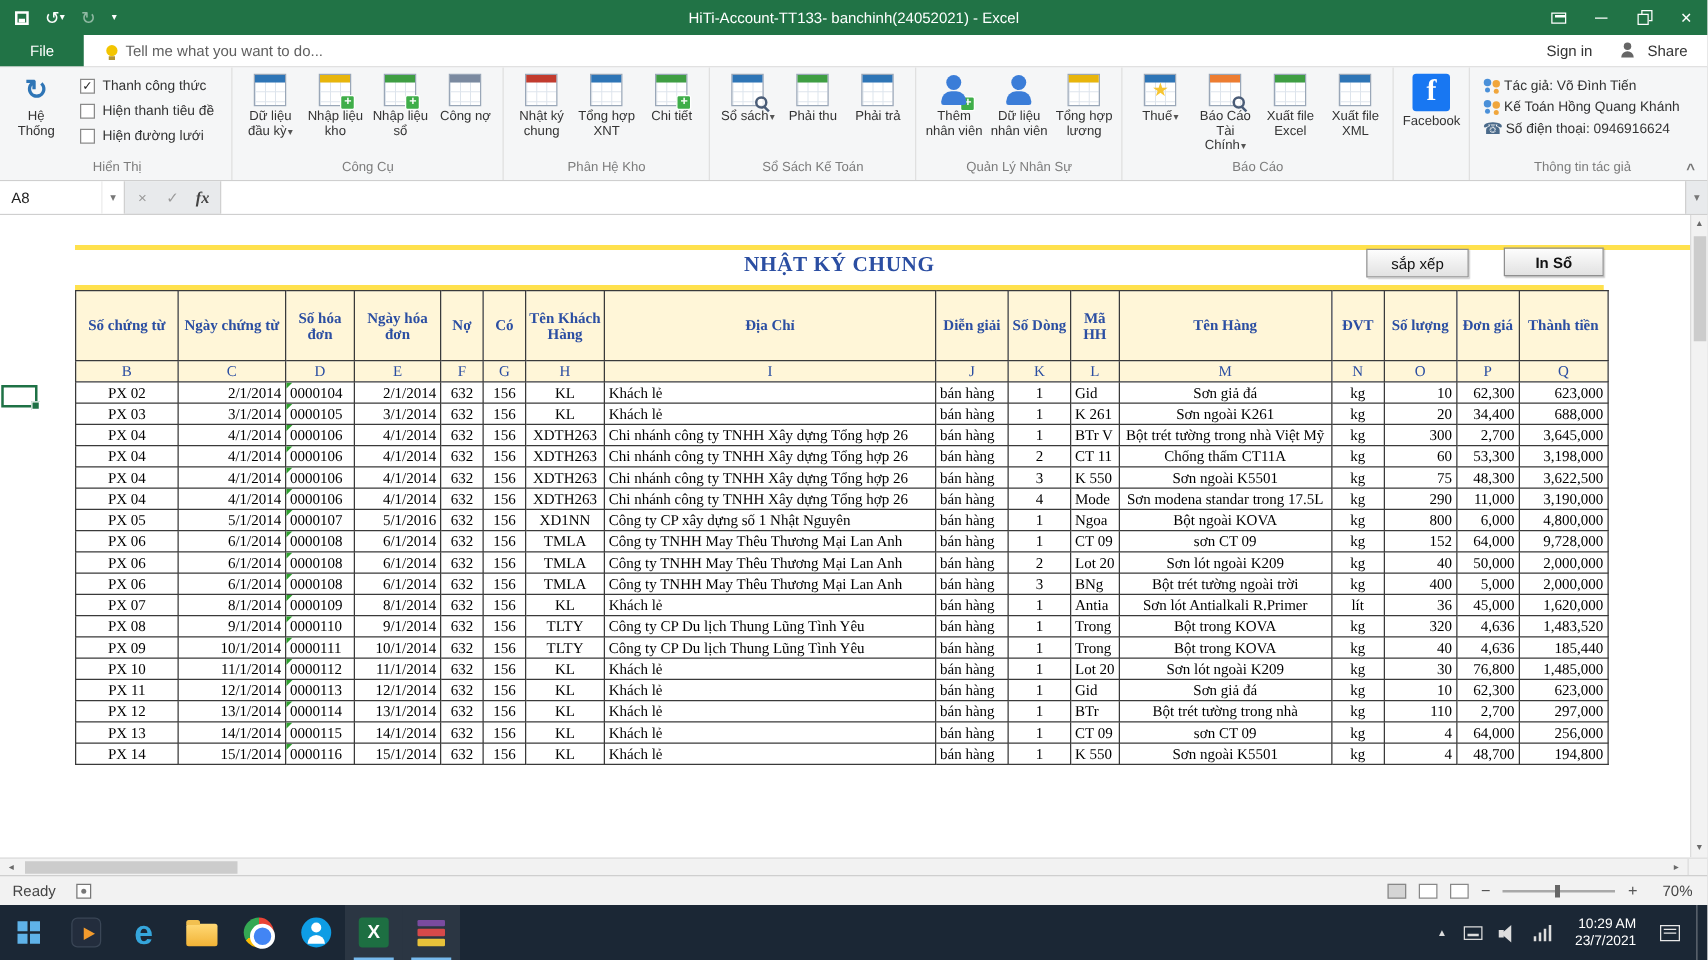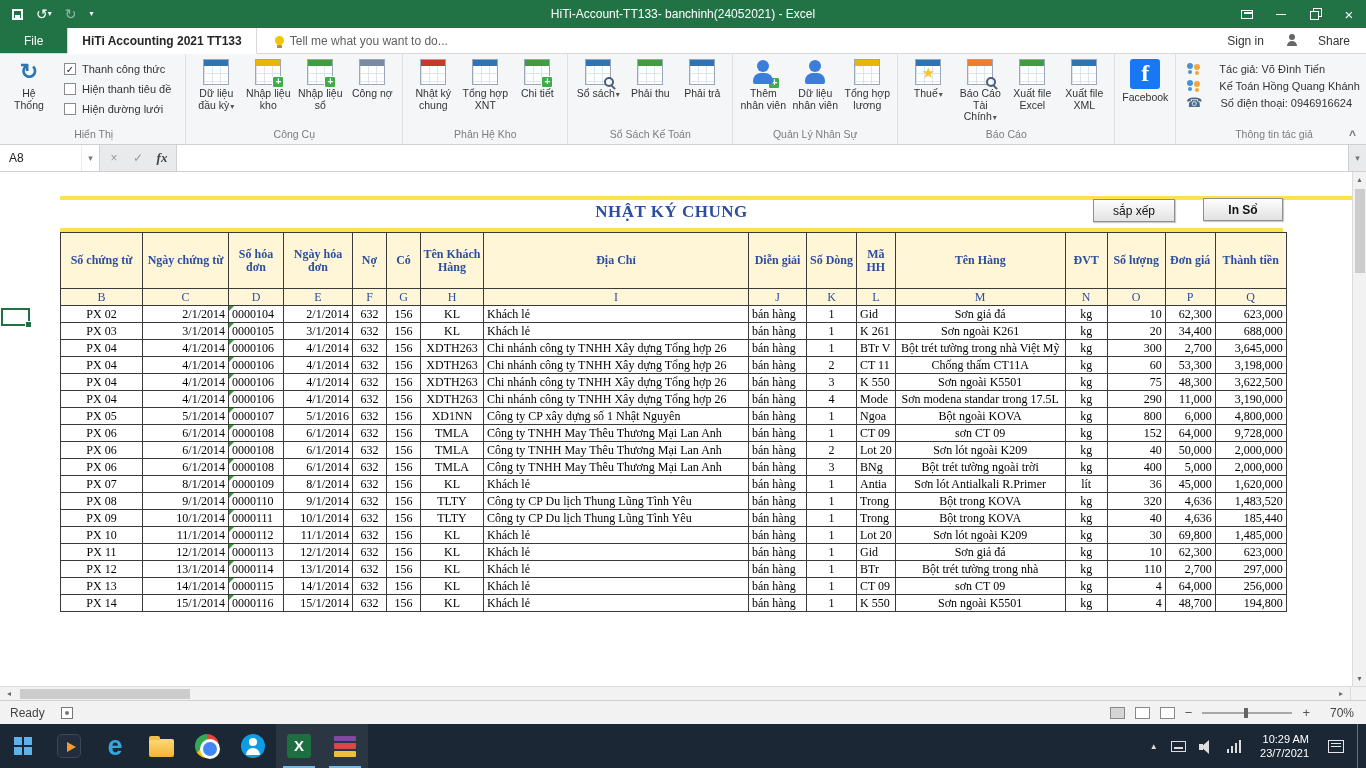--- a/index.html
+++ b/index.html
@@ -23,21 +23,21 @@
 .ribbonopt-glyph::after{content:"";position:absolute;left:2px;top:1px;width:8px;height:2px;background:#fff}
 
 
 .tabsrow{position:absolute;top:28px;left:0;width:100%;height:26px;background:#fff;border-bottom:1px solid #d8d8d8;display:flex;align-items:stretch;font-size:12px}
 .file-tab{background:#217346;color:#fff;display:flex;align-items:center;padding:0 24px}
 .addin-tab{display:flex;align-items:center;padding:0 14px;border-left:1px solid #d8d8d8;border-right:1px solid #d8d8d8;background:#fff;color:#262626;font-weight:bold;margin-bottom:-1px;border-bottom:1px solid #fff}
 .tellme{display:flex;align-items:center;gap:6px;margin-left:18px;color:#5f5f5f}
 .bulb{position:relative;width:9px;height:9px;border-radius:50%;background:#f3c500;display:inline-block}
 .bulb::after{content:"";position:absolute;left:2px;bottom:-3px;width:5px;height:3px;background:#b5952f}
 .tabs-right{margin-left:auto;display:flex;align-items:center;gap:22px;padding-right:16px;color:#333}
-.share{display:flex;gap:20px}
+.share{display:flex;gap:10px}
 .mini-person{position:relative;width:12px;height:12px;display:inline-block}
 .mini-person::before{content:"";position:absolute;left:3px;top:0;width:6px;height:6px;border-radius:50%;background:#666}
 .mini-person::after{content:"";position:absolute;left:1px;bottom:0;width:10px;height:5px;border-radius:5px 5px 0 0;background:#666}
 
 
 .ribbon{position:absolute;top:54px;left:0;width:100%;height:91px;background:#f5f6f7;border-bottom:1px solid #cfcfcf;display:flex;align-items:stretch;padding-left:2px}
 .rgroup{position:relative;display:flex;align-items:flex-start;padding:3px 4px 16px 4px;border-right:1px solid #e0e0e0}
 .rgroup-label{position:absolute;left:0;right:0;bottom:4px;text-align:center;font-size:10.5px;color:#7c7c7c;white-space:nowrap}
 .rbtns{display:flex;align-items:flex-start}
 .rbtn{display:flex;flex-direction:column;align-items:center;width:52px;padding:2px 1px;font-size:10.5px;line-height:11.5px;color:#333;text-align:center}
@@ -59,21 +59,21 @@
 .icon .star{position:absolute;left:0;right:0;top:4px;text-align:center;color:#f7c531;font-size:15px;line-height:18px;font-style:normal}
 .ic-person{border:none;background:none}
 .ic-person::before{content:"";position:absolute;left:7px;top:1px;width:12px;height:12px;border-radius:50%;background:#3b7dd8}
 .ic-person::after{content:"";position:absolute;left:3px;bottom:1px;width:20px;height:11px;border-radius:8px 8px 2px 2px;background:#3b7dd8}
 .ic-sys{color:#2e75b6;font-size:22px;line-height:25px;text-align:center;font-weight:bold}
 .ic-fb{width:30px;height:30px;background:#1877f2;border-radius:3px;color:#fff;font:bold 24px/29px "Liberation Serif",serif;text-align:center}
 .chkcol{display:flex;flex-direction:column;gap:8px;padding:6px 10px 0 12px}
 .chkrow{display:flex;align-items:center;gap:6px;font-size:11px;color:#333;white-space:nowrap}
 .chk{width:12px;height:12px;border:1px solid #8a8a8a;background:#fff;font-size:10px;line-height:11px;text-align:center;color:#222;flex:none}
 .author{display:flex;flex-direction:column;gap:5px;padding:6px 8px 0 6px;font-size:11px;color:#333}
-.author-line{display:flex;gap:18px;white-space:nowrap}
+.author-line{display:flex;gap:2px;white-space:nowrap}
 .mini-people{position:relative;width:15px;height:12px;display:inline-block;flex:none}
 .mini-people::before{content:"";position:absolute;left:1px;top:0;width:6px;height:6px;border-radius:50%;background:#4a90d9;box-shadow:0 6px 0 -1px #4a90d9}
 .mini-people::after{content:"";position:absolute;left:8px;top:1px;width:6px;height:6px;border-radius:50%;background:#f0a63c;box-shadow:0 6px 0 -1px #f0a63c}
 .phone-glyph{font-size:13px;color:#4a6a8a;line-height:12px}
 .ribbon-collapse{position:absolute;right:10px;bottom:2px;color:#777;font-size:12px;font-weight:bold}
 
 
 .fbar{position:absolute;top:145px;left:0;width:100%;height:27px;background:#e8eaec;display:flex;align-items:stretch;border-bottom:1px solid #cfcfcf}
 .namebox{width:100px;background:#fff;border-right:1px solid #d0d0d0;display:flex;align-items:center;font-size:12px;color:#222;padding-left:9px}
 .nb-dd{margin-left:auto;width:18px;height:100%;display:flex;align-items:center;justify-content:center;color:#777;font-size:9px;border-left:1px solid #ececec}
@@ -187,21 +187,20 @@
         </span>
       <span class="wc">
           <span class="restore-glyph"></span>
         </span>
       <span class="wc">×</span>
     </div>
   </div>
 
   <div class="tabsrow">
     <div class="file-tab">File</div>
-    <div class="addin-tab">HiTi Accounting 2021 TT133</div>
     <div class="tellme">
       <span class="bulb"></span>
       <span>Tell me what you want to do...</span>
     </div>
     <div class="tabs-right">
       <span>Sign in</span>
       <span class="share">
           <span class="mini-person"></span>
           <span>Share</span>
         </span>
@@ -693,21 +692,21 @@
             <td class="ta-c">632</td>
             <td class="ta-c">156</td>
             <td class="ta-c">KL</td>
             <td class="ta-l">Khách lẻ</td>
             <td class="ta-l">bán hàng</td>
             <td class="ta-c">1</td>
             <td class="ta-l">Lot 20</td>
             <td class="ta-c">Sơn lót ngoài K209</td>
             <td class="ta-c">kg</td>
             <td class="ta-r">30</td>
-            <td class="ta-r">69,800</td>
+            <td class="ta-r">76,800</td>
             <td class="ta-r">1,485,000</td>
           </tr>
           <tr>
             <td class="ta-c">PX 11</td>
             <td class="ta-r">12/1/2014</td>
             <td class="ta-l tri">0000113</td>
             <td class="ta-r">12/1/2014</td>
             <td class="ta-c">632</td>
             <td class="ta-c">156</td>
             <td class="ta-c">KL</td>

